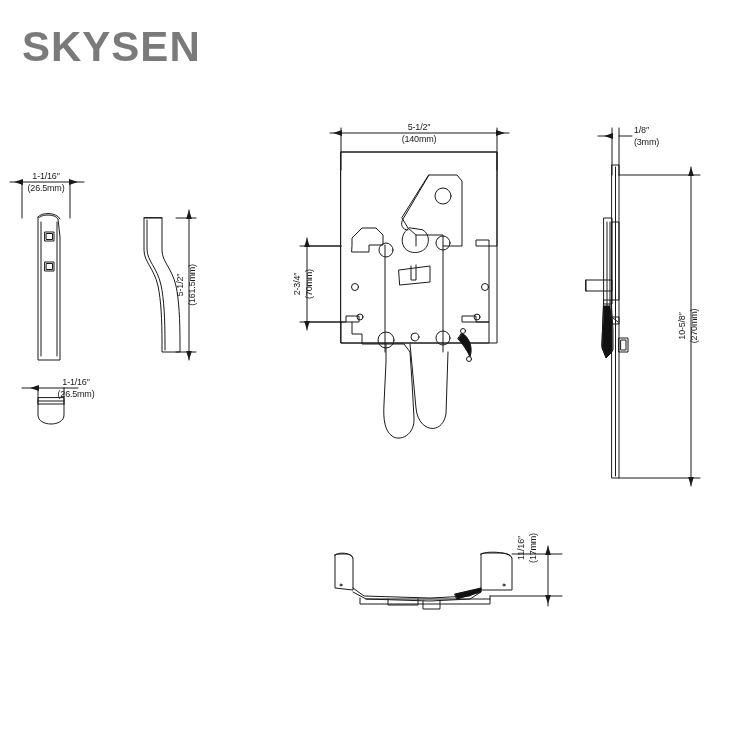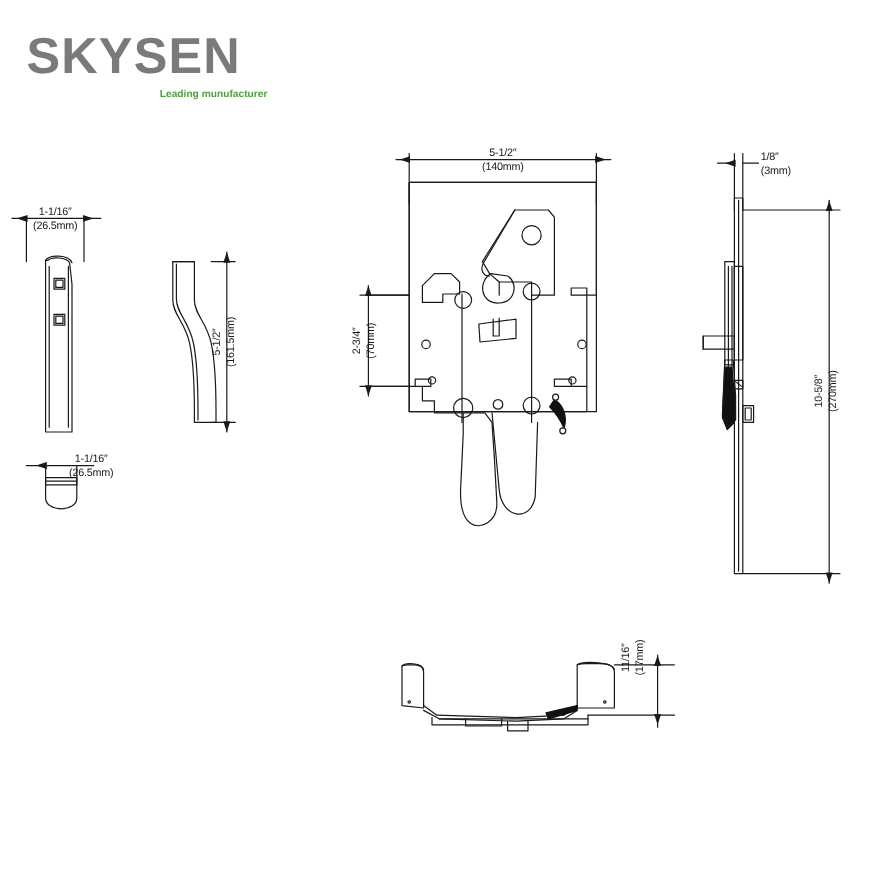--- a/index.html
+++ b/index.html
@@ -67,21 +67,20 @@
   }
 </style>
 </head>
 <body>
 
 <div id="page">
 
   <div id="logo-block">
     <div id="brand-wordmark">SKYSEN</div>
     <div id="brand-tagline">
-      <span class="tl-line">Leading munufacturer</span>
     </div>
   </div>
 
   <svg id="drawing-svg" viewBox="0 0 730 730">
     <defs>
       <marker id="arrIn" markerWidth="9" markerHeight="7" refX="8" refY="3.5" orient="auto" markerUnits="userSpaceOnUse">
         <path d="M0,3.5 L9,0.6 L9,6.4 Z" fill="#1a1a1a"></path>
       </marker>
       <marker id="arrOut" markerWidth="9" markerHeight="7" refX="1" refY="3.5" orient="auto" markerUnits="userSpaceOnUse">
         <path d="M9,3.5 L0,0.6 L0,6.4 Z" fill="#1a1a1a"></path>

